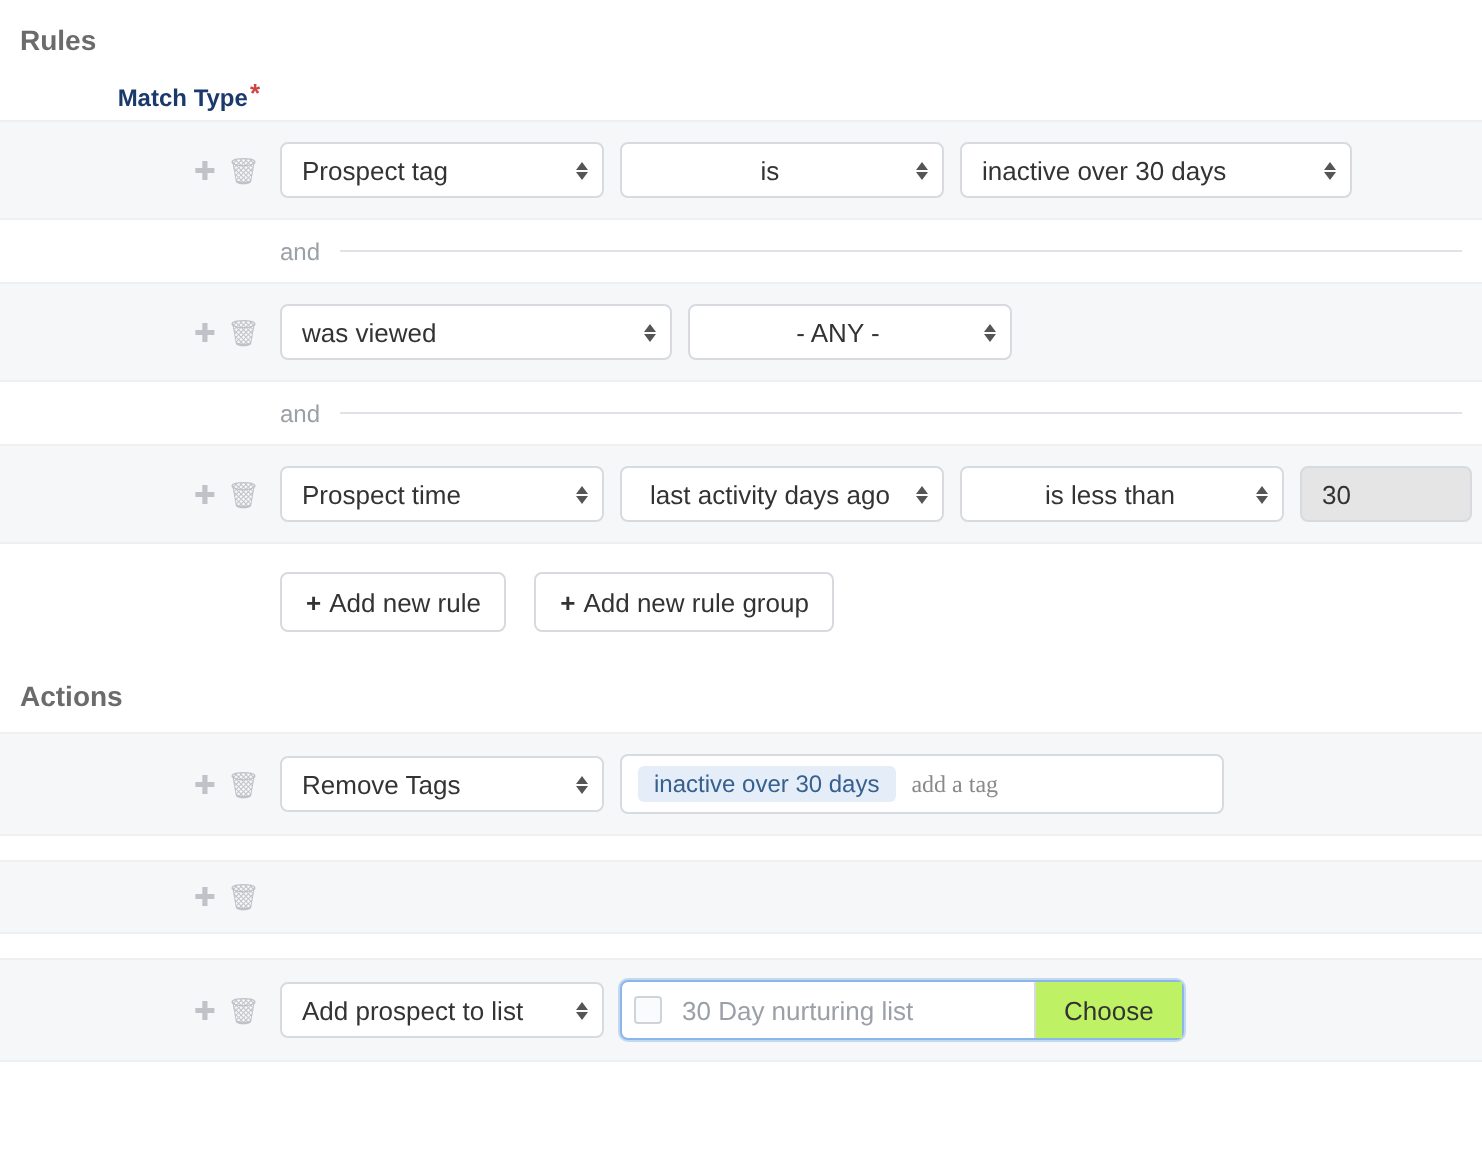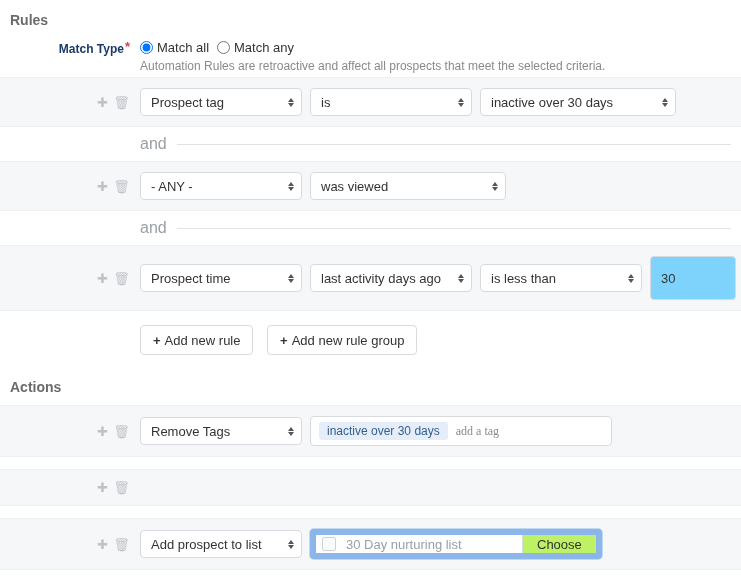--- a/index.html
+++ b/index.html
@@ -76,29 +76,29 @@
   }
   .updown::before, .updown::after {
     content:""; display:block; width:0;height:0;
     border-left:3px solid transparent; border-right:3px solid transparent;
     margin:0 auto;
   }
   .updown::before { border-bottom:4px solid #555; }
   .updown::after  { border-top:4px solid #555; }
 
   .text-input {
-    background:#7dd3fc; border:1px solid #d7dbe0; border-radius:4px; height:44px;
+    background:#e5e5e5; border:1px solid #d7dbe0; border-radius:4px; height:28px;
     padding:0 10px; font-size:13px; color:#333;
   }
 
   .and-row {
     display:flex; align-items:center; padding: 8px 10px;
   }
   .and-row .handle-col { color:transparent; }
-  .and-text { color:#9aa0a6; font-size:16px; margin-right:10px; }
+  .and-text { color:#9aa0a6; font-size:12px; margin-right:10px; }
   .and-line { flex:1; height:0; border-bottom:1px solid #dfe3e8; }
 
   .button-row { padding: 14px 10px 6px 10px; display:flex; }
   .button-row .handle-col { color:transparent; }
   .btn {
     background:#fff; border:1px solid #d7dbe0; border-radius:4px;
     height:30px; padding:0 12px; font-size:13px; color:#333;
     display:inline-flex; align-items:center; gap:4px; cursor:pointer;
     margin-right:10px;
   }
@@ -111,68 +111,55 @@
   }
   .tag-input-wrap {
     display:flex; align-items:center;
     background:#fff; border:1px solid #d7dbe0; border-radius:4px;
     height:30px; padding:0 8px; flex:none;
   }
   .tag-placeholder { color:#8a8a8a; font-size:12px;font-family:Liberation Serif, serif; }
 
   .choose-wrap {
     display:flex; align-items:center;
-    background:#fff; border:6px solid #6d28d9; border-radius:4px;
+    background:#fff; border:1px solid #6d28d9; border-radius:4px;
     height:30px; padding:0 0 0 6px; flex:none;
     border-color:#8bb6e9;
     box-shadow:0 0 0 1px rgba(120,170,230,0.4);
   }
   .choose-wrap .chk {
     width:14px;height:14px;border:1px solid #d0d4d9;border-radius:2px;margin-right:6px;
     background:#fafbfc;
   }
   .choose-wrap input.ro {
     border:none; outline:none; font-size:13px; color:#9aa0a6; height:26px;
     padding:0 4px; width:180px; background:transparent;
   }
   .choose-btn {
     border-left:1px solid #d7dbe0; height:100%; padding:0 14px;
     display:flex;align-items:center; color:#333; font-size:13px; cursor:pointer;
     background:#bef264;
   }
 
   .w-s  { width:162px; }
-  .w-m  { width:162px; }
+  .w-m  { width:162px;justify-content:center; }
   .w-l  { width:196px; }
   .w-num{ width:86px; }
 </style>
 </head>
 <body>
 
 <div class="container">
 
   <h3 class="section-title">Rules</h3>
 
   <div class="match-row">
     <div class="left-label-col">
       <span class="match-label">Match Type</span><span class="required-asterisk">*</span>
     </div>
-    <div class="match-body">
-      <div class="radio-line">
-        <label class="radio-item">
-          <input type="radio" name="mt" checked="" style="">
-          <span>Match all</span>
-        </label>
-        <label class="radio-item">
-          <input type="radio" name="mt" style="">
-          <span>Match any</span>
-        </label>
-      </div>
-      <div class="help-text">Automation Rules are retroactive and affect all prospects that meet the selected criteria.</div>
-    </div>
   </div>
 
   <div class="rule-band">
     <div class="handle-col">
       <span class="ic">✚</span>
       <span class="ic">🗑</span>
     </div>
     <div class="controls">
       <div class="select w-s">
           <span>Prospect tag</span>
@@ -194,26 +181,26 @@
     <span class="and-text">and</span>
     <div class="and-line"></div>
   </div>
 
   <div class="rule-band">
     <div class="handle-col">
       <span class="ic">✚</span>
       <span class="ic">🗑</span>
     </div>
     <div class="controls">
-      <div class="select w-m">
-          <span>- ANY -</span>
-          <span class="updown"></span>
-        </div>
       <div class="select w-l">
           <span>was viewed</span>
+          <span class="updown"></span>
+        </div>
+      <div class="select w-m">
+          <span>- ANY -</span>
           <span class="updown"></span>
         </div>
     </div>
   </div>
 
   <div class="and-row">
     <div class="handle-col">.</div>
     <span class="and-text">and</span>
     <div class="and-line"></div>
   </div>

